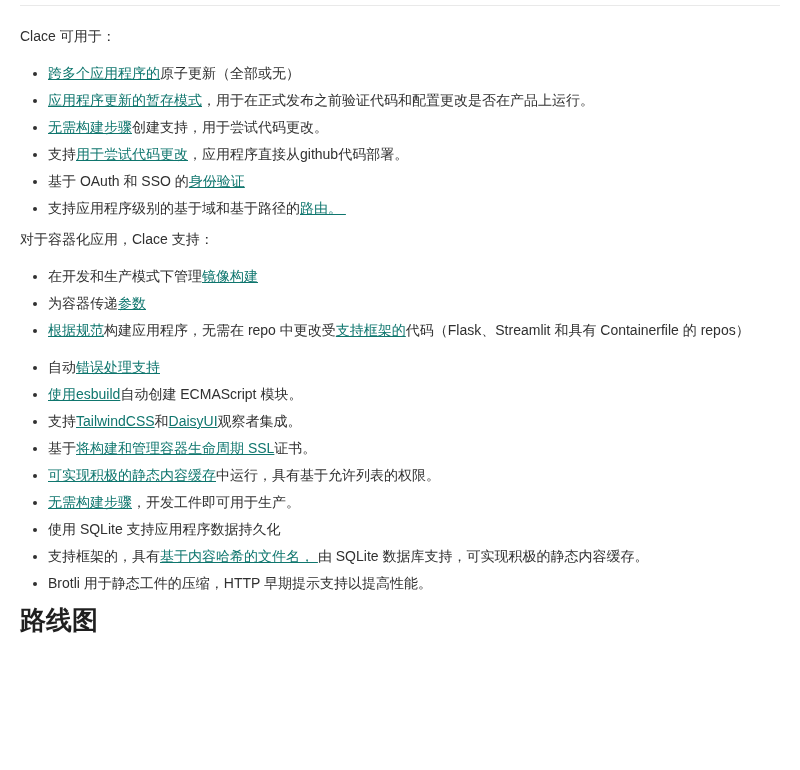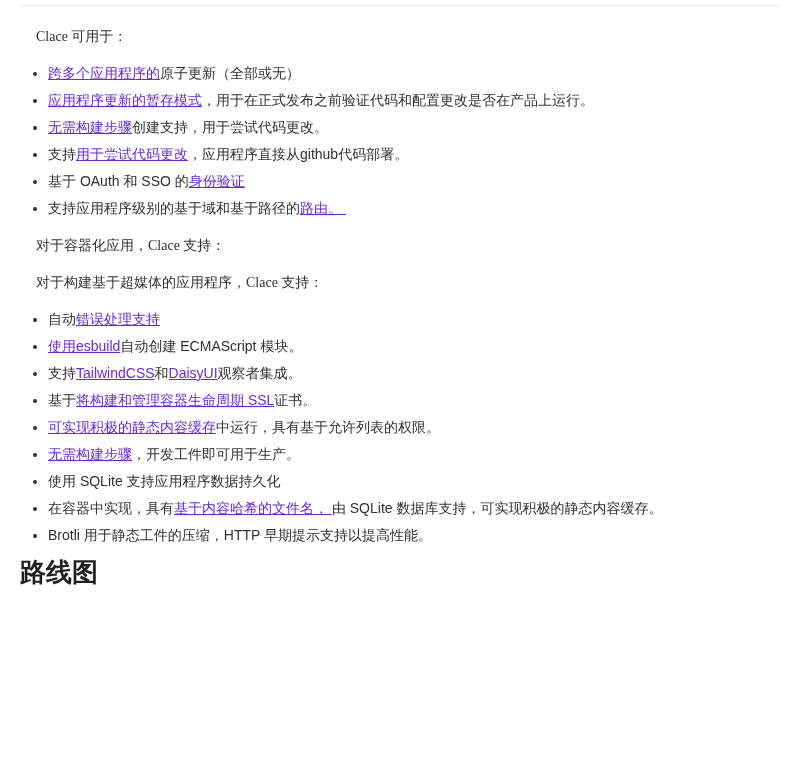--- a/index.html
+++ b/index.html
@@ -15,36 +15,35 @@
     font-size: 14px;
     color: #303030;
   }
   .doc { padding: 0 20px; }
   .rule {
     border: 0;
     border-top: 1px solid #e9e9e9;
     margin: 5px 0 20px;
   }
   .lead {
-    margin: 16px;
+    margin: 0;
     line-height: 21px;
-    font-family: Liberation Serif, serif;
   }
   ul.feat {
     list-style: disc;
     margin: 16px 0 10px;
     padding-left: 28px;
   }
   ul.feat li {
     line-height: 21px;
     margin-top: 6px;
   }
   ul.feat li:first-child { margin-top: 0; }
   a.lnk {
-    color: #6d28d9;
+    color: #0f766e;
     text-decoration: underline;
     cursor: pointer;
   }
   .footer-heading {
     margin: 10px 0 0;
     font-size: 26px;
     line-height: 32px;
     font-weight: 700;
     color: #1f1f1f;
   }
@@ -73,22 +72,32 @@
     </li>
     <li>
       <span>基于 OAuth 和 SSO 的</span><a class="lnk">身份验证</a>
     </li>
     <li>
       <span>支持应用程序级别的基于域和基于路径的</span><a class="lnk">路由。&nbsp;</a>
     </li>
   </ul>
 
   <p class="lead">对于容器化应用，Clace 支持：</p>
+  <ul class="feat">
+    <li>
+      <span>在开发和生产模式下管理</span><a class="lnk">镜像构建</a>
+    </li>
+    <li>
+      <span>为容器传递</span><a class="lnk">参数</a>
+    </li>
+    <li>
+      <a class="lnk">根据规范</a><span>构建应用程序，无需在 repo 中更改受</span><a class="lnk">支持框架的</a><span>代码（Flask、Streamlit 和具有 Containerfile 的 repos）</span>
+    </li>
+  </ul>
 
-  <p class="lead">对于构建基于超媒体的应用程序，Clace 支持：</p>
   <ul class="feat">
     <li>
       <span>自动</span><a class="lnk">错误处理支持</a>
     </li>
     <li>
       <a class="lnk">使用esbuild</a><span>自动创建 ECMAScript 模块。</span>
     </li>
     <li>
       <span>支持</span><a class="lnk">TailwindCSS</a><span>和</span><a class="lnk">DaisyUI</a><span>观察者集成。</span>
     </li>
@@ -98,21 +107,21 @@
     <li>
       <a class="lnk">可实现积极的静态内容缓存</a><span>中运行，具有基于允许列表的权限。</span>
     </li>
     <li>
       <a class="lnk">无需构建步骤</a><span>，开发工件即可用于生产。</span>
     </li>
     <li>
       <span>使用 SQLite 支持应用程序数据持久化</span>
     </li>
     <li>
-      <span>在容器中实现，具有</span><a class="lnk">基于内容哈希的文件名，&nbsp;</a><span>由 SQLite 数据库支持，可实现积极的静态内容缓存。</span>
+      <span>支持框架的，具有</span><a class="lnk">基于内容哈希的文件名，&nbsp;</a><span>由 SQLite 数据库支持，可实现积极的静态内容缓存。</span>
     </li>
     <li>
       <span>Brotli 用于静态工件的压缩，HTTP 早期提示支持以提高性能。</span>
     </li>
   </ul>
 
   <h2 class="footer-heading">路线图</h2>
 
 </div>
 

